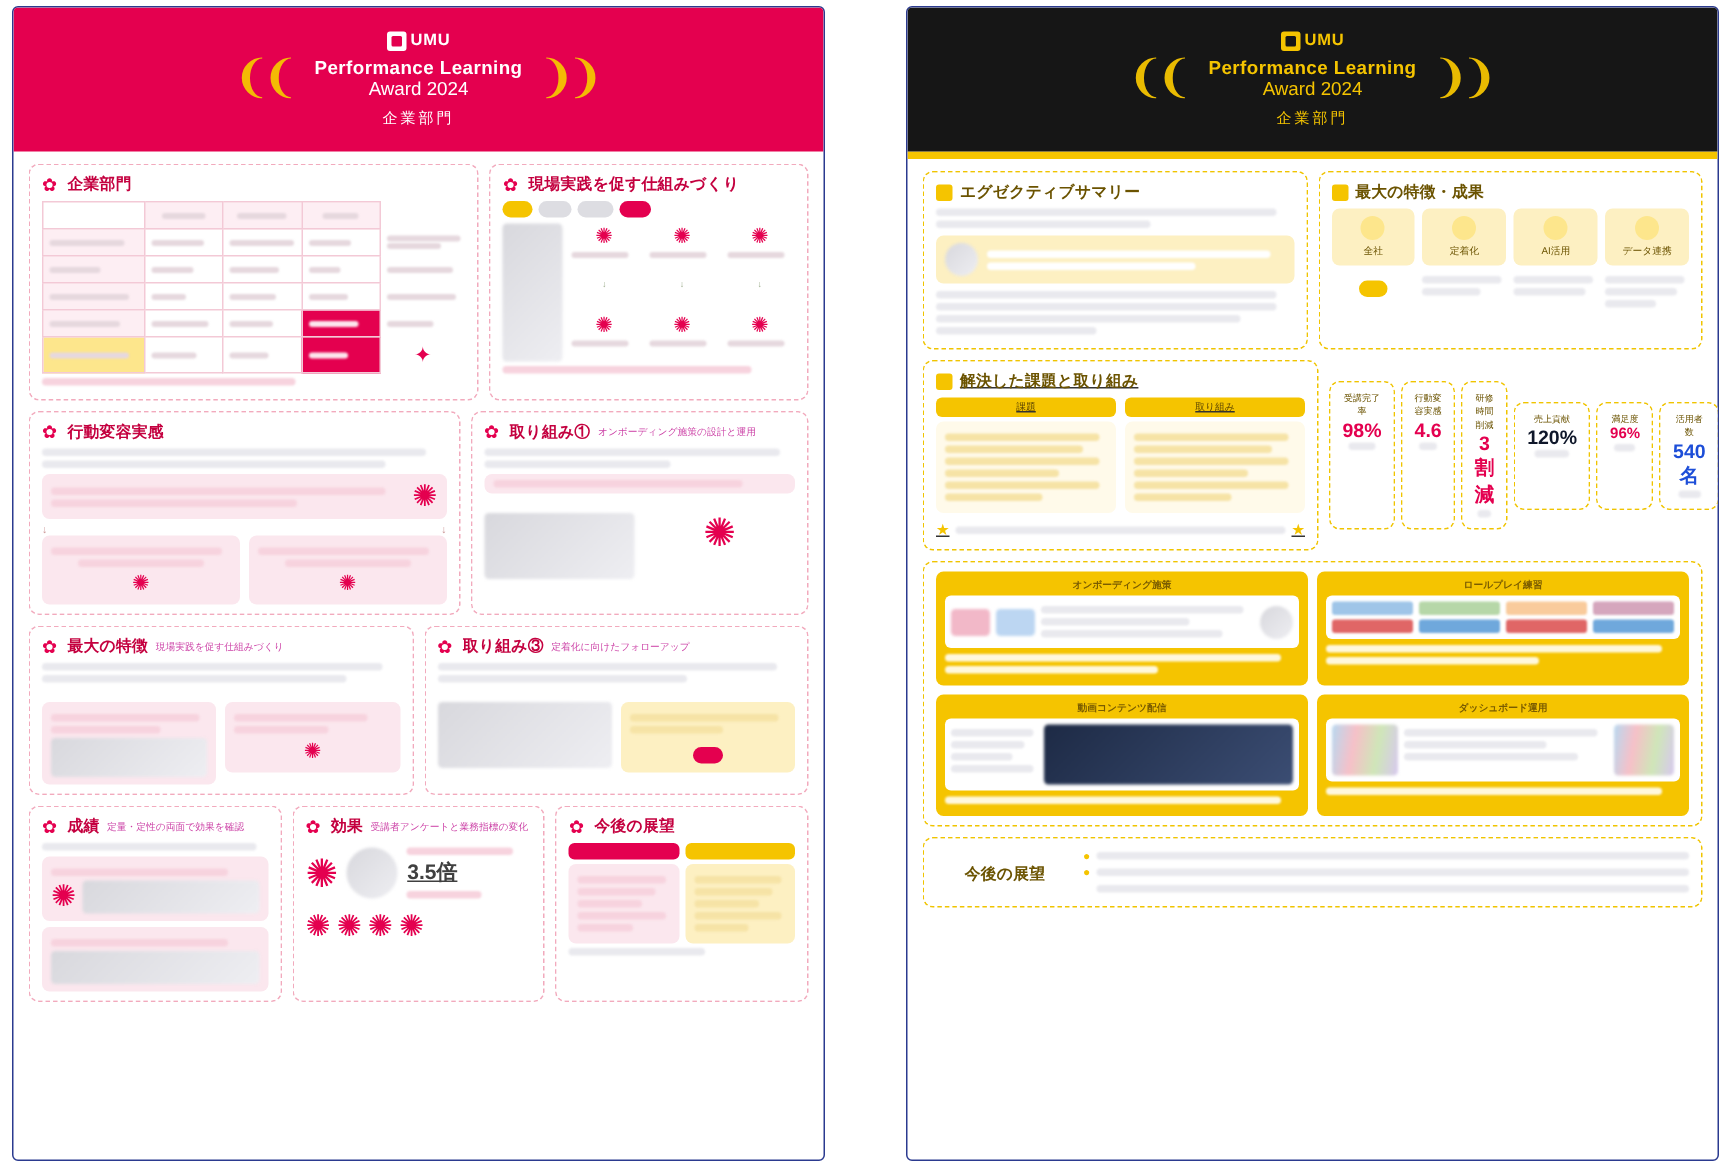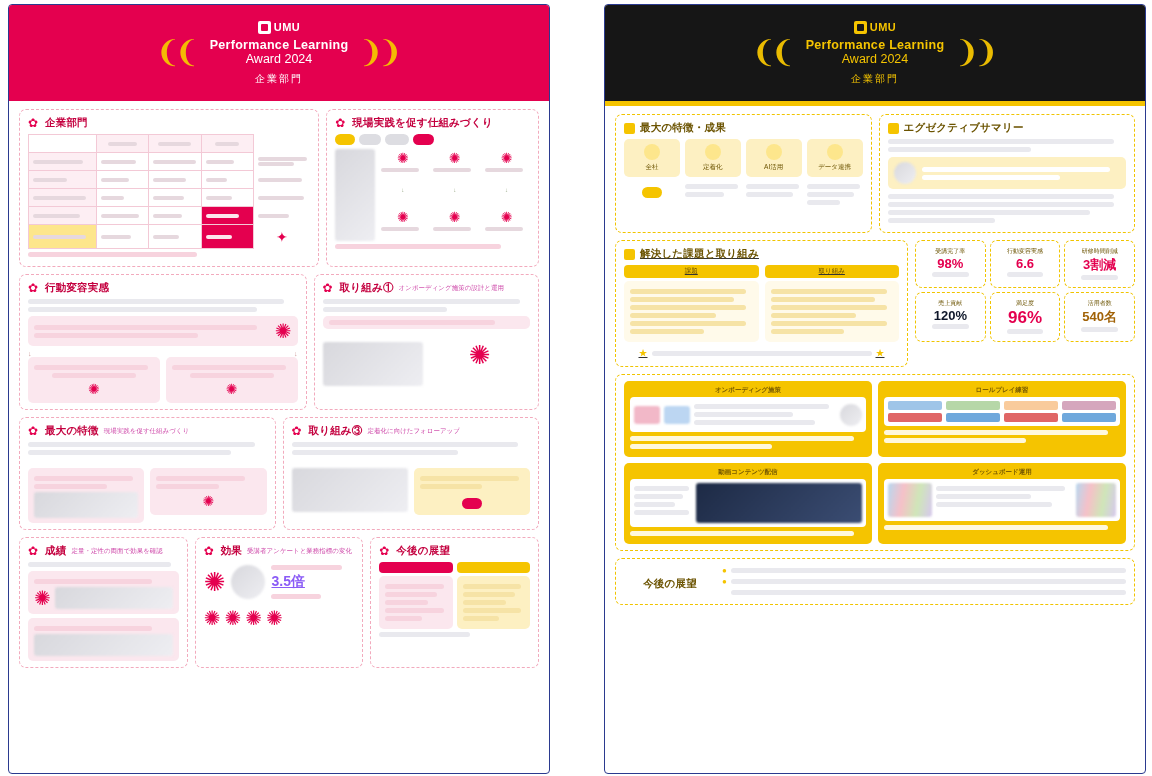--- a/index.html
+++ b/index.html
@@ -77,21 +77,21 @@
   .color-img{background:linear-gradient(100deg,#b8d8f0,#f6c0c8,#cfe6b8,#d7c8ef);border-radius:3px;filter:blur(1.2px);}
   .chip{height:9px;border-radius:2px;filter:blur(.7px);}
 
   .smalltxt{font-size:6px;color:#9a8; }
   .center{text-align:center;}
   .grid4{display:grid;grid-template-columns:repeat(4,1fr);gap:5px;}
   .grid3{display:grid;grid-template-columns:repeat(3,1fr);gap:5px;}
   .grid2{display:grid;grid-template-columns:repeat(2,1fr);gap:6px;}
   .ico{width:16px;height:16px;border-radius:50%;background:#fde68c;margin:0 auto 3px auto;}
   .flex{display:flex;}
-  .col{display:flex;flex-direction:column;}
+  .col{display:flex;flex-direction:row;align-items:center;}
   .between{justify-content:space-between;}
   .aic{align-items:center;}
   .g4{gap:4px;}.g6{gap:6px;}
   .f1{flex:1;}
   .mini-h{font-size:6.5px;font-weight:bold;color:#c4003f;text-align:center;margin-bottom:2px;}
   .mini-h.y{color:#7a5c00;}
   .badge-y{background:#f5c400;border-radius:4px;padding:2px 5px;font-size:6.5px;color:#5c4500;text-align:center;}
 </style>
 </head>
 <body>
@@ -394,21 +394,21 @@
           <div class="ctitle">
               <span class="flower">✿</span>
             <span class="ctitle-text">効果</span>
             <span class="ctitle-sub">受講者アンケートと業務指標の変化</span>
             </div>
           <div class="flex aic g6" style="margin-top:4px;">
             <span class="burst lg">✺</span>
             <div class="gray-img" style="width:34px;height:34px;border-radius:50%;"></div>
             <div class="f1">
               <div class="tl pink w85"></div>
-              <div style="font-size:14px;font-weight:bold;color:#8b5cf6;filter:blur(.5px);text-decoration:underline;">3.5倍</div>
+              <div style="font-size:14px;font-weight:bold;color:#404040;filter:blur(.5px);text-decoration:underline;">3.5倍</div>
               <div class="tl pink w60"></div>
             </div>
           </div>
           <div class="flex g4 center" style="margin-top:6px;">
             <span class="burst">✺</span>
             <span class="burst">✺</span>
             <span class="burst">✺</span>
             <span class="burst">✺</span>
           </div>
         </div>
@@ -466,20 +466,40 @@
       <div class="award-sub">企業部門</div>
     </div>
     <div class="head-rule"></div>
 
     <div class="pbody">
 
       <div class="row">
         <div class="card y f1">
           <div class="ctitle">
               <span class="ybox"></span>
+            <span class="ctitle-text">エグゼクティブサマリー</span>
+            </div>
+          <div class="tl w95"></div>
+            <div class="tl w60"></div>
+          <div class="blk y flex aic g6" style="margin:5px 0;">
+            <div class="gray-img" style="width:22px;height:22px;border-radius:50%;"></div>
+            <div class="f1">
+                <div class="tl yel w95" style="background:#fff;"></div>
+                <div class="tl yel w70" style="background:#fff;"></div>
+              </div>
+          </div>
+          <div class="tl w95"></div>
+            <div class="tl w95"></div>
+            <div class="tl w85"></div>
+            <div class="tl w45"></div>
+        </div>
+
+        <div class="card y f1">
+          <div class="ctitle">
+              <span class="ybox"></span>
             <span class="ctitle-text">最大の特徴・成果</span>
             </div>
           <div class="grid4">
             <div class="blk y center">
                 <div class="ico"></div>
                 <div style="font-size:6.5px;color:#6b5300;">全社</div>
               </div>
             <div class="blk y center">
                 <div class="ico"></div>
                 <div style="font-size:6.5px;color:#6b5300;">定着化</div>
@@ -502,40 +522,20 @@
             <div>
                 <div class="tl w95"></div>
                 <div class="tl w85"></div>
               </div>
             <div>
                 <div class="tl w95"></div>
                 <div class="tl w85"></div>
                 <div class="tl w60"></div>
               </div>
           </div>
-        </div>
-
-        <div class="card y f1">
-          <div class="ctitle">
-              <span class="ybox"></span>
-            <span class="ctitle-text">エグゼクティブサマリー</span>
-            </div>
-          <div class="tl w95"></div>
-            <div class="tl w60"></div>
-          <div class="blk y flex aic g6" style="margin:5px 0;">
-            <div class="gray-img" style="width:22px;height:22px;border-radius:50%;"></div>
-            <div class="f1">
-                <div class="tl yel w95" style="background:#fff;"></div>
-                <div class="tl yel w70" style="background:#fff;"></div>
-              </div>
-          </div>
-          <div class="tl w95"></div>
-            <div class="tl w95"></div>
-            <div class="tl w85"></div>
-            <div class="tl w45"></div>
         </div>
       </div>
 
       <div class="row">
         <div class="card y" style="flex:1.25;text-decoration:underline;">
           <div class="ctitle">
               <span class="ybox"></span>
             <span class="ctitle-text">解決した課題と取り組み</span>
             </div>
           <div class="row" style="gap:6px;">
@@ -571,43 +571,43 @@
 
         <div class="f1 col g4">
           <div class="row g4">
             <div class="card y f1 center">
               <div style="font-size:6px;color:#6b5300;">受講完了率</div>
               <div style="font-size:13px;font-weight:bold;color:#e4004f;">98%</div>
               <div class="tl w70" style="margin:1px auto;"></div>
             </div>
             <div class="card y f1 center">
               <div style="font-size:6px;color:#6b5300;">行動変容実感</div>
-              <div style="font-size:13px;font-weight:bold;color:#e4004f;">6.6</div>
+              <div style="font-size:13px;font-weight:bold;color:#e4004f;">4.6</div>
               <div class="tl w70" style="margin:1px auto;"></div>
             </div>
             <div class="card y f1 center">
               <div style="font-size:6px;color:#6b5300;">研修時間削減</div>
               <div style="font-size:13px;font-weight:bold;color:#e4004f;">3割減</div>
               <div class="tl w70" style="margin:1px auto;"></div>
             </div>
           </div>
           <div class="row g4">
             <div class="card y f1 center">
               <div style="font-size:6px;color:#6b5300;">売上貢献</div>
               <div style="font-size:13px;font-weight:bold;color:#0f172a;">120%</div>
               <div class="tl w70" style="margin:1px auto;"></div>
             </div>
             <div class="card y f1 center">
               <div style="font-size:6px;color:#6b5300;">満足度</div>
-              <div style="font-size:17px;font-weight:bold;color:#e4004f;">96%</div>
+              <div style="font-size:10px;font-weight:bold;color:#e4004f;">96%</div>
               <div class="tl w70" style="margin:1px auto;"></div>
             </div>
             <div class="card y f1 center">
               <div style="font-size:6px;color:#6b5300;">活用者数</div>
-              <div style="font-size:13px;font-weight:bold;color:#a16207;">540名</div>
+              <div style="font-size:13px;font-weight:bold;color:#1d4ed8;">540名</div>
               <div class="tl w70" style="margin:1px auto;"></div>
             </div>
           </div>
         </div>
       </div>
 
       <div class="card y">
 
         <div class="grid2">
 

